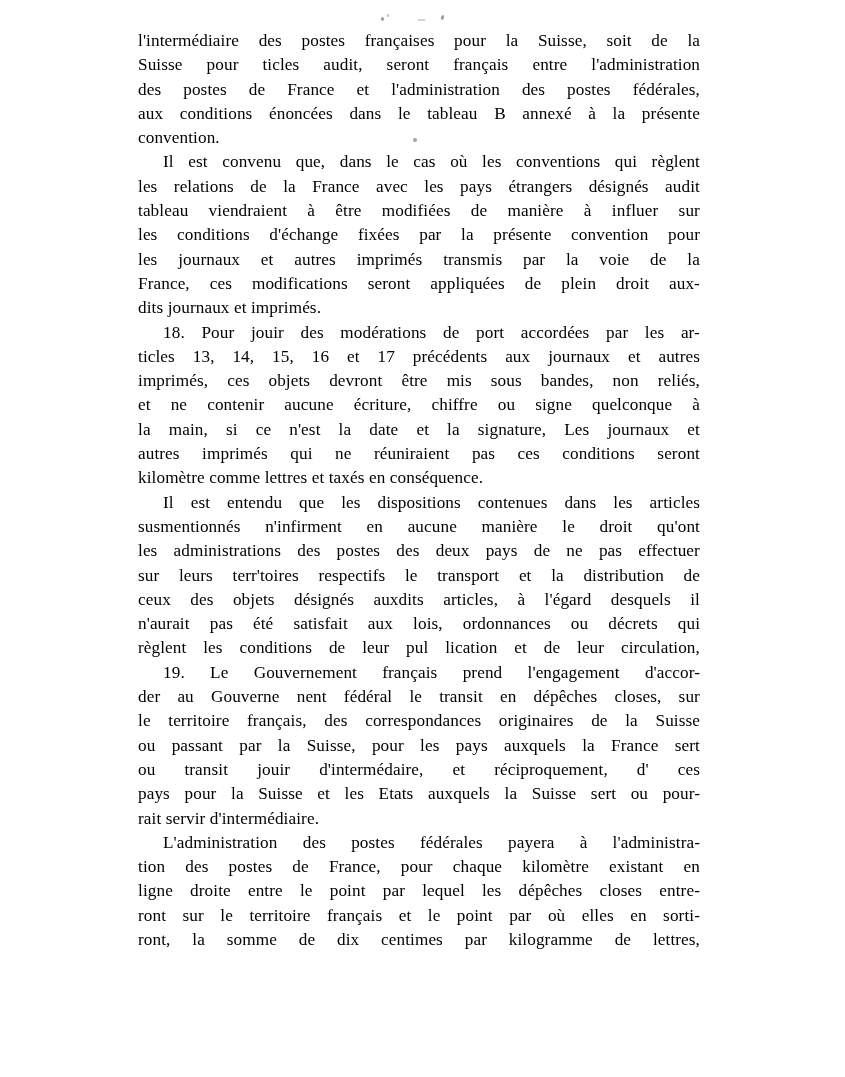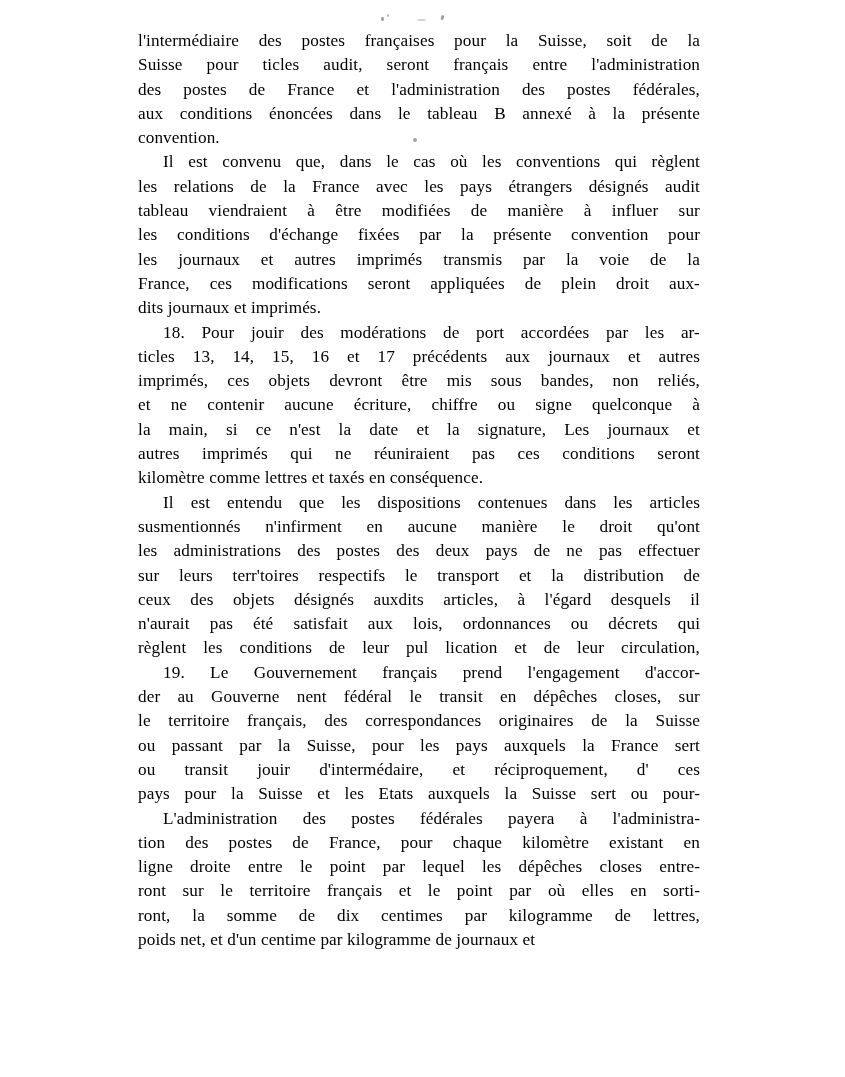--- a/index.html
+++ b/index.html
@@ -120,24 +120,24 @@
         <span class="ln"><span>n'aurait</span><span class="gap"> </span><span>pas</span><span class="gap"> </span><span>été</span><span class="gap"> </span><span>satisfait</span><span class="gap"> </span><span>aux</span><span class="gap"> </span><span>lois,</span><span class="gap"> </span><span>ordonnances</span><span class="gap"> </span><span>ou</span><span class="gap"> </span><span>décrets</span><span class="gap"> </span><span>qui</span></span>
         <span class="ln"><span>règlent</span><span class="gap"> </span><span>les</span><span class="gap"> </span><span>conditions</span><span class="gap"> </span><span>de</span><span class="gap"> </span><span>leur</span><span class="gap"> </span><span>pul</span><span class="gap"> </span><span>lication</span><span class="gap"> </span><span>et</span><span class="gap"> </span><span>de</span><span class="gap"> </span><span>leur</span><span class="gap"> </span><span>circulation,</span></span>
       </p>
       <p class="para">
         <span class="ln indent"><span>19.</span><span class="gap" style="margin-right: -4.16667px;"> </span><span>Le</span><span class="gap" style="margin-right: -4.16667px;"> </span><span>Gouvernement</span><span class="gap" style="margin-right: -4.16667px;"> </span><span>français</span><span class="gap" style="margin-right: -4.16667px;"> </span><span>prend</span><span class="gap" style="margin-right: -4.16667px;"> </span><span>l'engagement</span><span class="gap" style="margin-right: -4.16667px;"> </span><span>d'accor-</span></span>
         <span class="ln"><span>der</span><span class="gap"> </span><span>au</span><span class="gap"> </span><span>Gouverne</span><span class="gap"> </span><span>nent</span><span class="gap"> </span><span>fédéral</span><span class="gap"> </span><span>le</span><span class="gap"> </span><span>transit</span><span class="gap"> </span><span>en</span><span class="gap"> </span><span>dépêches</span><span class="gap"> </span><span>closes,</span><span class="gap"> </span><span>sur</span></span>
         <span class="ln"><span>le</span><span class="gap"> </span><span>territoire</span><span class="gap"> </span><span>français,</span><span class="gap"> </span><span>des</span><span class="gap"> </span><span>correspondances</span><span class="gap"> </span><span>originaires</span><span class="gap"> </span><span>de</span><span class="gap"> </span><span>la</span><span class="gap"> </span><span>Suisse</span></span>
         <span class="ln"><span>ou</span><span class="gap"> </span><span>passant</span><span class="gap"> </span><span>par</span><span class="gap"> </span><span>la</span><span class="gap"> </span><span>Suisse,</span><span class="gap"> </span><span>pour</span><span class="gap"> </span><span>les</span><span class="gap"> </span><span>pays</span><span class="gap"> </span><span>auxquels</span><span class="gap"> </span><span>la</span><span class="gap"> </span><span>France</span><span class="gap"> </span><span>sert</span></span>
         <span class="ln"><span>ou</span><span class="gap"> </span><span>transit</span><span class="gap"> </span><span>jouir</span><span class="gap"> </span><span>d'intermédaire,</span><span class="gap"> </span><span>et</span><span class="gap"> </span><span>réciproquement,</span><span class="gap"> </span><span>d'</span><span class="gap"> </span><span>ces</span></span>
         <span class="ln"><span>pays</span><span class="gap"> </span><span>pour</span><span class="gap"> </span><span>la</span><span class="gap"> </span><span>Suisse</span><span class="gap"> </span><span>et</span><span class="gap"> </span><span>les</span><span class="gap"> </span><span>Etats</span><span class="gap"> </span><span>auxquels</span><span class="gap"> </span><span>la</span><span class="gap"> </span><span>Suisse</span><span class="gap"> </span><span>sert</span><span class="gap"> </span><span>ou</span><span class="gap"> </span><span>pour-</span></span>
+        <span class="ln last">rait servir d'intermédiaire.</span>
       </p>
       <p class="para">
         <span class="ln indent"><span>L'administration</span><span class="gap" style="margin-right: -4.16667px;"> </span><span>des</span><span class="gap" style="margin-right: -4.16667px;"> </span><span>postes</span><span class="gap" style="margin-right: -4.16667px;"> </span><span>fédérales</span><span class="gap" style="margin-right: -4.16667px;"> </span><span>payera</span><span class="gap" style="margin-right: -4.16667px;"> </span><span>à</span><span class="gap" style="margin-right: -4.16667px;"> </span><span>l'administra-</span></span>
         <span class="ln"><span>tion</span><span class="gap"> </span><span>des</span><span class="gap"> </span><span>postes</span><span class="gap"> </span><span>de</span><span class="gap"> </span><span>France,</span><span class="gap"> </span><span>pour</span><span class="gap"> </span><span>chaque</span><span class="gap"> </span><span>kilomètre</span><span class="gap"> </span><span>existant</span><span class="gap"> </span><span>en</span></span>
         <span class="ln"><span>ligne</span><span class="gap"> </span><span>droite</span><span class="gap"> </span><span>entre</span><span class="gap"> </span><span>le</span><span class="gap"> </span><span>point</span><span class="gap"> </span><span>par</span><span class="gap"> </span><span>lequel</span><span class="gap"> </span><span>les</span><span class="gap"> </span><span>dépêches</span><span class="gap"> </span><span>closes</span><span class="gap"> </span><span>entre-</span></span>
         <span class="ln"><span>ront</span><span class="gap"> </span><span>sur</span><span class="gap"> </span><span>le</span><span class="gap"> </span><span>territoire</span><span class="gap"> </span><span>français</span><span class="gap"> </span><span>et</span><span class="gap"> </span><span>le</span><span class="gap"> </span><span>point</span><span class="gap"> </span><span>par</span><span class="gap"> </span><span>où</span><span class="gap"> </span><span>elles</span><span class="gap"> </span><span>en</span><span class="gap"> </span><span>sorti-</span></span>
         <span class="ln"><span>ront,</span><span class="gap"> </span><span>la</span><span class="gap"> </span><span>somme</span><span class="gap"> </span><span>de</span><span class="gap"> </span><span>dix</span><span class="gap"> </span><span>centimes</span><span class="gap"> </span><span>par</span><span class="gap"> </span><span>kilogramme</span><span class="gap"> </span><span>de</span><span class="gap"> </span><span>lettres,</span></span>
-        <span class="ln last">poids net, et d'un centime par kilogramme de journaux et</span>
       </p>
     </div>
 
 </div>
 
 </body></html>

